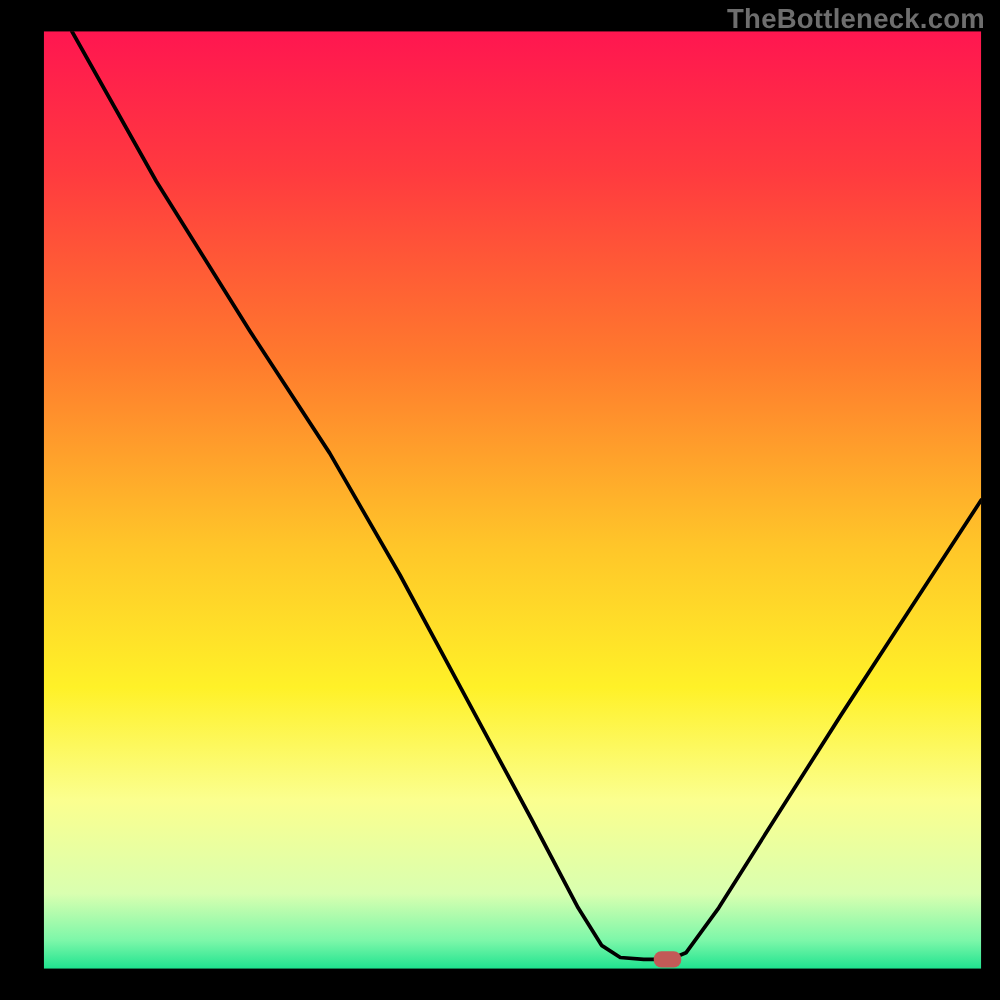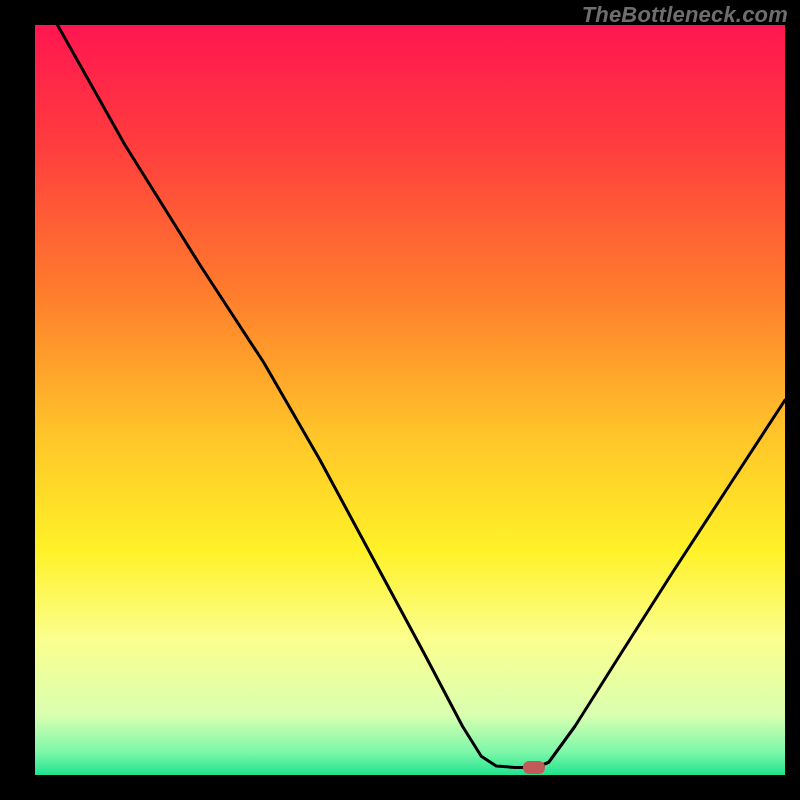--- a/index.html
+++ b/index.html
@@ -27,21 +27,20 @@
   }
   .watermark {
     position: absolute;
     top: 2px;
     right: 12px;
     font-family: Arial, Helvetica, sans-serif;
     font-size: 22px;
     font-weight: 600;
     color: #6e6e6e;
     letter-spacing: 0.2px;
-    font-style: italic;
   }
   .marker {
     position: absolute;
     background: #c25a57;
   }
 </style>
 </head>
 <body>
 
 <div class="frame">

